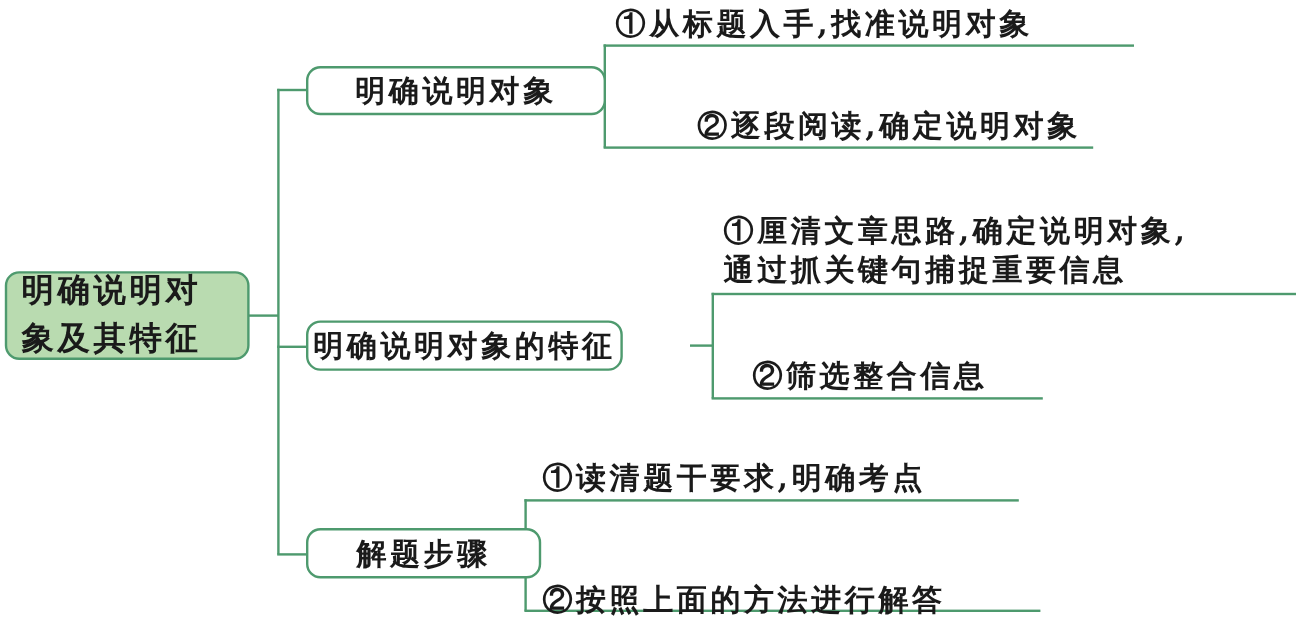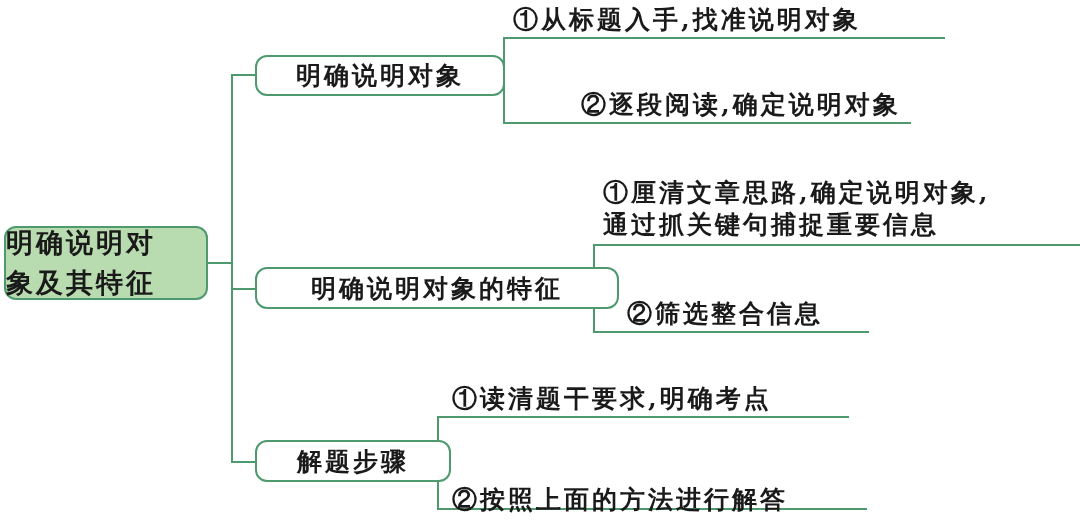--- a/index.html
+++ b/index.html
@@ -5,21 +5,21 @@
   html, body { margin: 0; padding: 0; background: #ffffff; }
   body { width: 1080px; height: 528px; position: relative; overflow: hidden;
          font-family: "DejaVu Serif", "Liberation Serif", serif; color: #1a1a1a; }
   .line { position: absolute; background: #4e9a6e; }
   .h { height: 2px; }
   .v { width: 2px; }
   .box { position: absolute; box-sizing: border-box; border: 2.5px solid #4e9a6e;
          border-radius: 12px; background: #ffffff; display: flex; align-items: center;
          justify-content: center; font-size: 25px; letter-spacing: 3px; font-weight: bold; }
   .root { background: #b9dbb0; border-radius: 12px; font-size: 27px; line-height: 40px;
-          flex-direction: column; align-items: flex-start; }
+          flex-direction: column; align-items: flex-start; padding-left: 12px; }
   .leaf { position: absolute; font-size: 25px; letter-spacing: 3px; font-weight: bold;
           white-space: nowrap; line-height: 34px; }
 </style>
 </head>
 <body>
 
 <div class="line h" style="left:207px; top:262px; width:25px;"></div>
 <div class="line v" style="left:231px; top:74px; height:388px;"></div>
 <div class="line h" style="left:231px; top:74px; width:25px;"></div>
 <div class="line h" style="left:231px; top:288px; width:25px;"></div>
@@ -41,21 +41,21 @@
 <div class="line h" style="left:437px; top:508px; width:430px;"></div>
 
 <div class="box root" style="left:4px; top:226px; width:204px; height:74px;">
   <span>明确说明对</span>
   <span>象及其特征</span>
 </div>
 
 <div class="box" style="left:255px; top:55px; width:250px; height:41px;">
   <span>明确说明对象</span>
 </div>
-<div class="box" style="left:255px; top:267px; width:364px; height:42px;">
+<div class="box" style="left:255px; top:267px; width:264px; height:42px;">
   <span>明确说明对象的特征</span>
 </div>
 <div class="box" style="left:255px; top:440px; width:196px; height:42px;">
   <span>解题步骤</span>
 </div>
 
 <div class="leaf" style="left:513px; top:3px;text-align:center;">①从标题入手,找准说明对象</div>
 <div class="leaf" style="left:543px; top:88px;margin-left:38px;">②逐段阅读,确定说明对象</div>
 <div class="leaf" style="left:603px; top:176px;">①厘清文章思路,确定说明对象,</div>
 <div class="leaf" style="left:603px; top:208px;text-align:right;">通过抓关键句捕捉重要信息</div>

